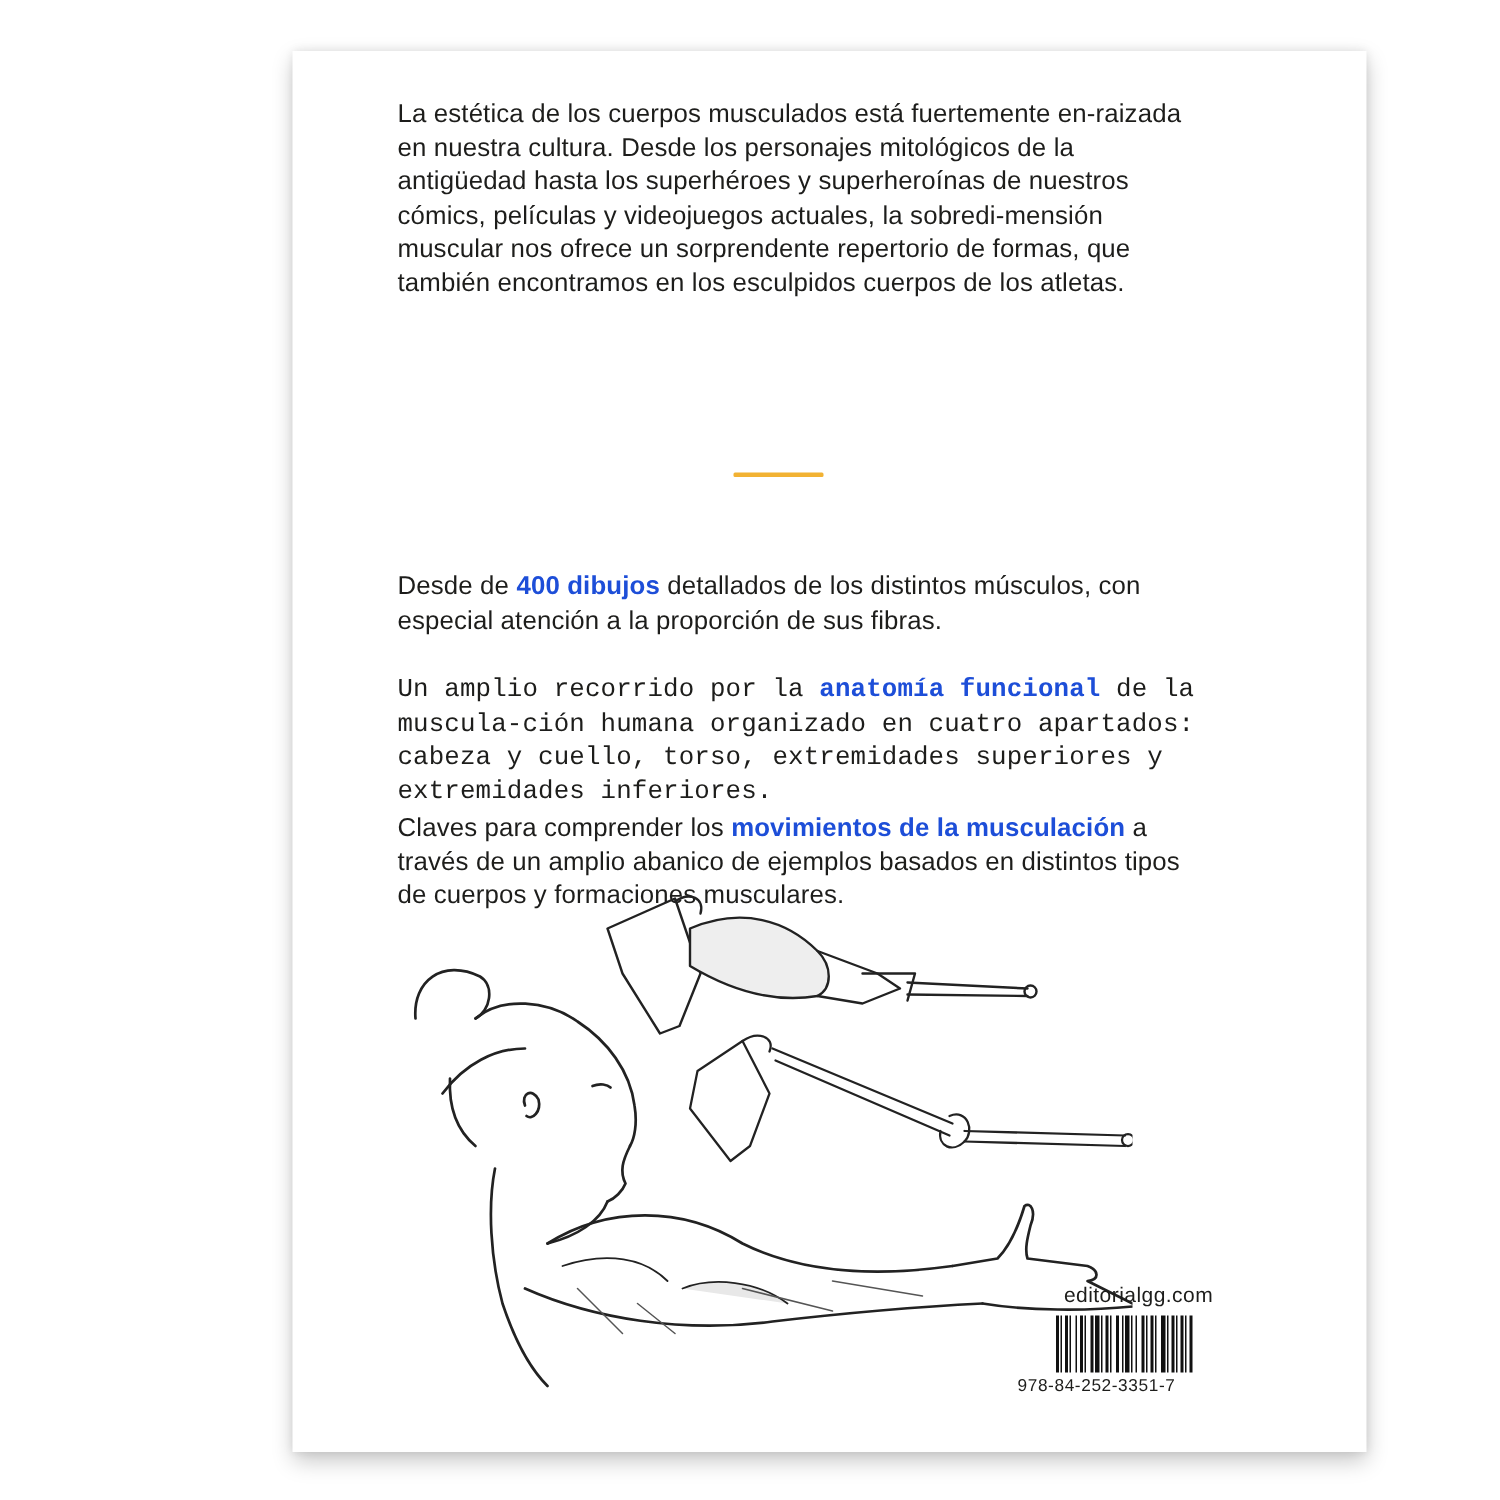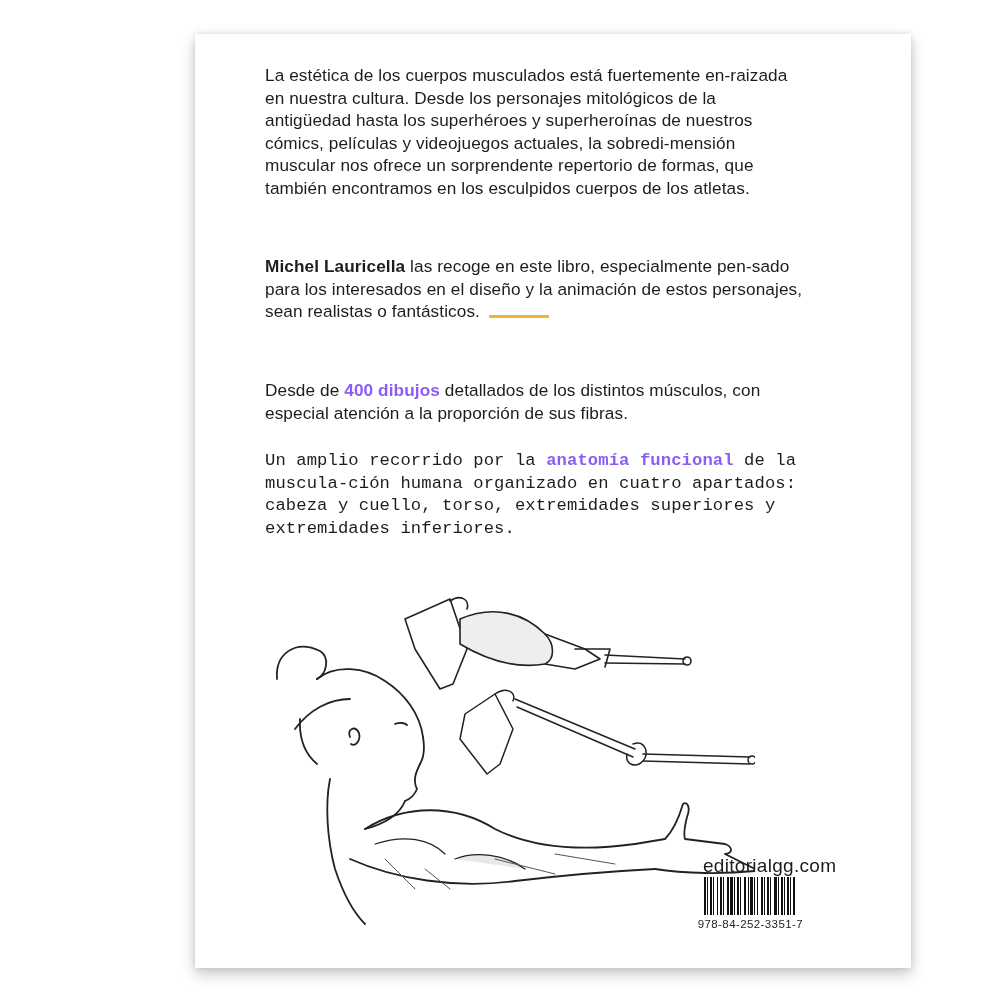--- a/index.html
+++ b/index.html
@@ -7,51 +7,51 @@
   .page{position:absolute;left:166px;top:34px;width:716px;height:934px;background:#ffffff;
         box-shadow:0 6px 14px rgba(0,0,0,0.22),0 0 6px rgba(0,0,0,0.10);margin-left:29px;}
   .text{position:absolute;left:70px;width:540px;color:#1d1d1b;font-size:17.2px;line-height:22.6px;letter-spacing:0.1px;}
   .p1{top:30px;}
   .p2{top:221px;}
   .p3{top:345px;}
   .p4{top:416px;font-family:Liberation Mono, monospace;}
   .p5{top:506px;}
   .text p{margin:0;}
   .bold{font-weight:bold;}
-  .accent{font-weight:bold;color:#8b5cf6;}
+  .accent{font-weight:bold;color:#1d4ed8;}
   .divider{position:absolute;left:294px;top:281px;width:60px;height:3px;background:#f2b233;border-radius:1px;}
   .illus{position:absolute;left:60px;top:555px;width:500px;height:340px;}
-  .site{position:absolute;left:508px;top:821px;width:112px;text-align:center;font-size:19px;color:#1d1d1b;letter-spacing:0.3px;}
+  .site{position:absolute;left:508px;top:821px;width:112px;text-align:center;font-size:14px;color:#1d1d1b;letter-spacing:0.3px;}
   .barcode{position:absolute;left:509px;top:843px;width:110px;height:38px;display:flex;align-items:stretch;}
   .barcode span{display:block;height:100%;background:#111;}
-  .isbn{position:absolute;left:488px;top:884px;width:120px;text-align:right;font-size:11.5px;color:#1d1d1b;letter-spacing:0.4px;}
+  .isbn{position:absolute;left:476px;top:884px;width:120px;text-align:center;font-size:11.5px;color:#1d1d1b;letter-spacing:0.4px;}
 </style>
 </head>
 <body>
 
 <div class="page">
 
   <div class="text p1">
     <p>La estética de los cuerpos musculados está fuertemente en-raizada en nuestra cultura. Desde los personajes mitológicos de la antigüedad hasta los superhéroes y superheroínas de nuestros cómics, películas y videojuegos actuales, la sobredi-mensión muscular nos ofrece un sorprendente repertorio de formas, que también encontramos en los esculpidos cuerpos de los atletas.</p>
   </div>
 
-  <div class="text p2">
-    <p><span class="bold">Michel Lauricella</span><span> las recoge en este libro, especialmente pen-sado para los interesados en el diseño y la animación de estos personajes, sean realistas o fantásticos.</span></p>
-  </div>
 
   <div class="divider"></div>
 
   <div class="text p3">
     <p><span>Desde de </span><span class="accent">400 dibujos</span><span> detallados de los distintos músculos, con especial atención a la proporción de sus fibras.</span></p>
   </div>
 
   <div class="text p4">
     <p><span>Un amplio recorrido por la </span><span class="accent">anatomía funcional</span><span> de la muscula-ción humana organizado en cuatro apartados: cabeza y cuello, torso, extremidades superiores y extremidades inferiores.</span></p>
   </div>
 
+  <div class="text p5">
+    <p><span>Claves para comprender los </span><span class="accent">movimientos de la musculación</span><span> a través de un amplio abanico de ejemplos basados en distintos tipos de cuerpos y formaciones musculares.</span></p>
+  </div>
 
   <svg class="illus" viewBox="0 0 500 340" fill="none" stroke="#222" stroke-linecap="round" stroke-linejoin="round">
 
     <g stroke-width="1.6">
       <path d="M150 30 L195 10 L212 60 L198 95 L185 100 L160 60 Z"></path>
       <path d="M195 12 C205 5 215 10 212 20"></path>
       <path d="M205 30 C240 15 270 25 290 45 C300 55 300 70 290 75 C260 80 230 70 205 55 Z" fill="#eee"></path>
       <path d="M290 45 L330 60 L345 70 L320 80 L290 75"></path>
       <path d="M320 60 L355 60 L350 78"></path>
       <path d="M350 66 L430 70"></path>

